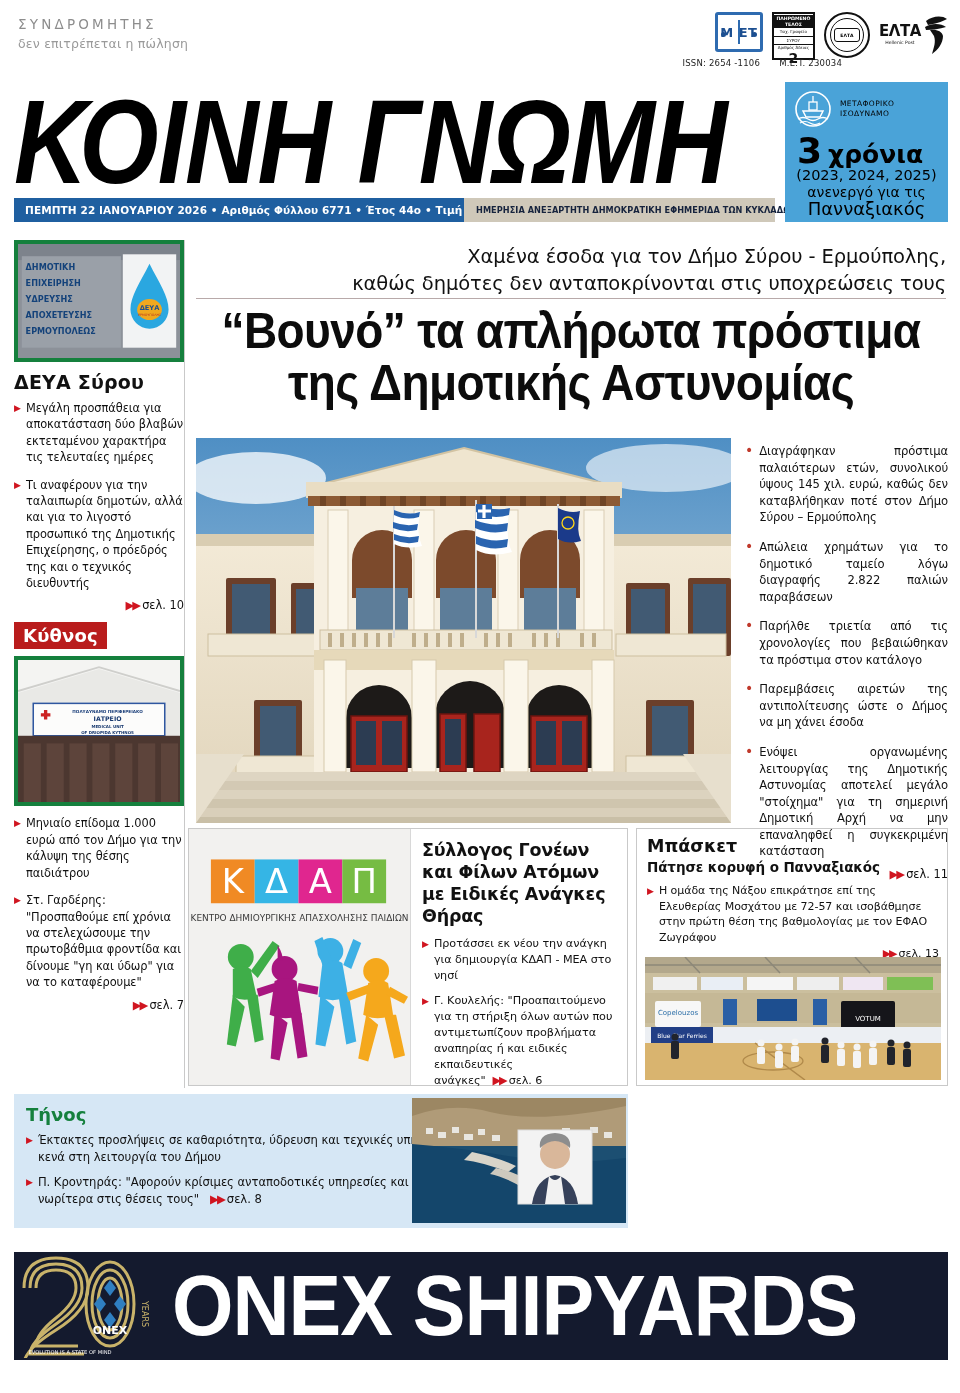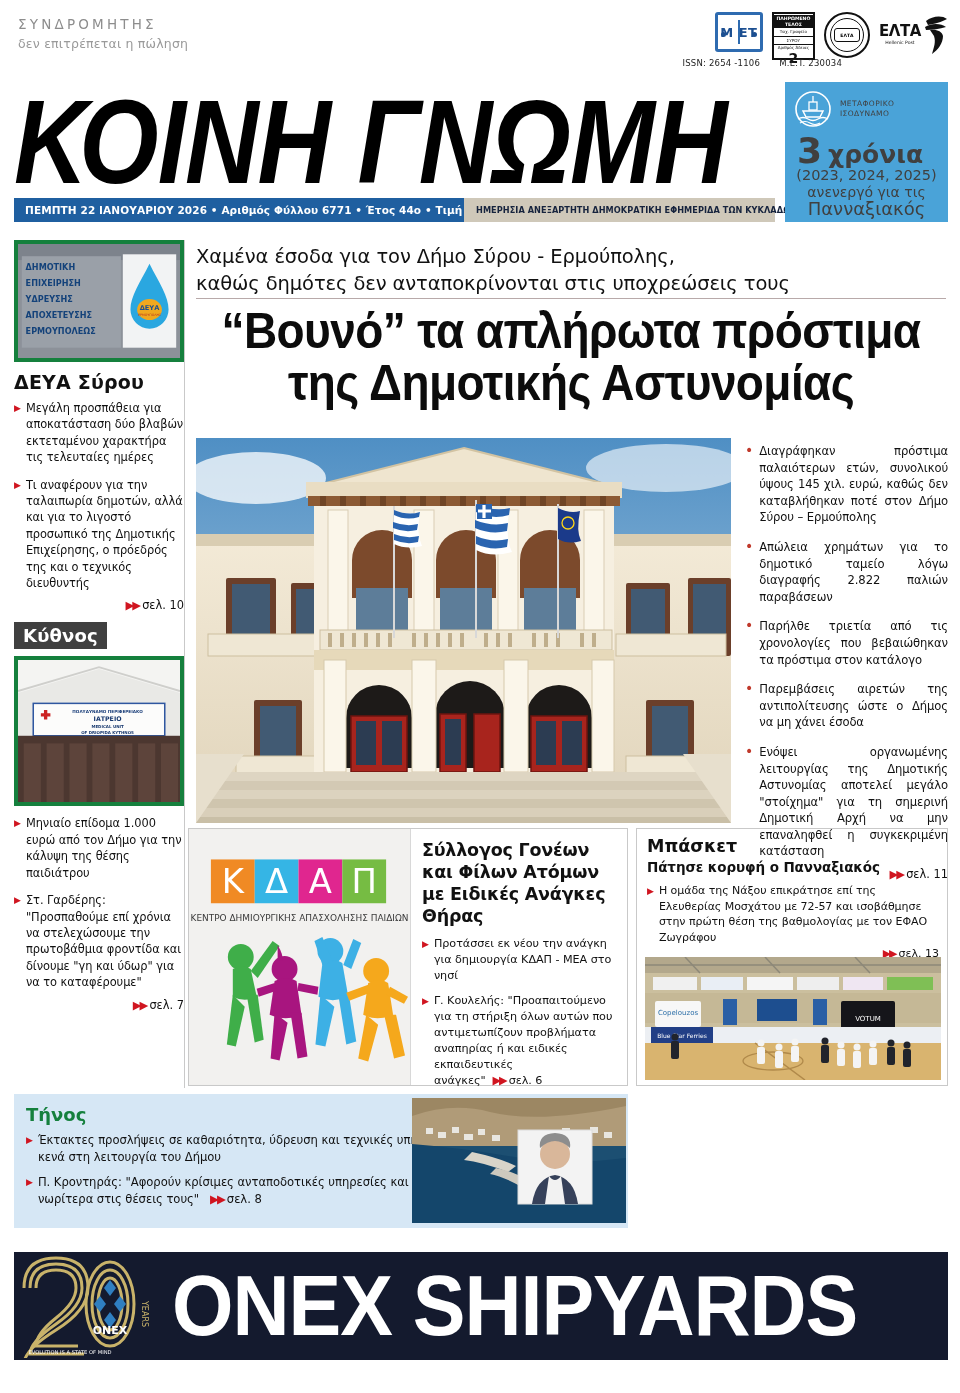--- a/index.html
+++ b/index.html
@@ -61,48 +61,48 @@
     white-space:nowrap;
   }
 
   
   .datestrip{position:absolute;left:14px;top:198px;width:450px;height:24px;background:#1f5fa0;}
   .datestrip span{color:#fff;font-size:10.5px;font-weight:bold;line-height:24px;padding-left:11px;letter-spacing:.1px;white-space:nowrap;}
   .tagstrip{position:absolute;left:464px;top:198px;width:311px;height:24px;background:#cfc8b9;}
   .tagstrip span{color:#16233d;font-size:8.2px;font-weight:bold;line-height:24px;padding-left:12px;letter-spacing:.05px;white-space:nowrap;}
 
   
-  .promo{position:absolute;left:785px;top:82px;width:163px;height:140px;background:#4aa3d8;color:#404040;
+  .promo{position:absolute;left:785px;top:82px;width:163px;height:140px;background:#4aa3d8;color:#000000;
     padding:5px 6px 4px;}
   .promo .logorow{display:flex;align-items:center;gap:5px;margin-top:2px;}
   .promo .ship{width:44px;height:40px;}
   .promo .ship svg{width:100%;height:100%;}
   .promo .lbl{font-size:7.5px;line-height:1.3;letter-spacing:.4px;}
   .promo .yrs{display:flex;align-items:baseline;gap:6px;margin-top:4px;padding-left:6px;}
   .promo .num{font-size:36px;font-weight:bold;line-height:1;}
   .promo .xr{font-size:25px;font-weight:bold;line-height:1;}
   .promo .years{font-size:14.5px;text-align:center;margin-top:-2px;}
   .promo .ln3{font-size:14px;text-align:center;margin-top:1px;}
   .promo .ln4{font-size:18px;text-align:center;line-height:1.05;}
 
   
   .sidebar{position:absolute;left:14px;top:240px;width:170px;}
   .sb-photo{width:170px;height:122px;border:4px solid #15803d;overflow:hidden;position:relative;}
   .sb-title{font-size:19px;font-weight:bold;color:#111;margin:9px 0 7px;letter-spacing:.2px;}
-  .sb-title.band{background:#404040;color:#fff;padding:3px 9px;display:inline-block;margin-top:10px;font-size:18px;}
+  .sb-title.band{background:#b91c1c;color:#fff;padding:3px 9px;display:inline-block;margin-top:10px;font-size:18px;}
   .bullets{margin-top:2px;}
   .bl{display:flex;gap:5px;margin-bottom:11px;}
   .bl .tri{color:#d01520;font-size:9px;line-height:16px;flex:0 0 auto;}
   .bl .tx{font-size:11.4px;line-height:16.4px;color:#111;letter-spacing:-.05px;}
   .pgref{text-align:right;font-size:11.4px;color:#111;margin-top:-4px;}
   .pgref .arr{color:#d01520;font-weight:bold;letter-spacing:-2px;margin-right:3px;}
   .vrule{position:absolute;left:184px;top:240px;width:1px;height:848px;background:#c9c9c9;}
 
   
-  .kicker{position:absolute;left:196px;top:243px;width:750px;text-align:left;}
+  .kicker{position:absolute;left:196px;top:243px;width:750px;text-align:right;}
   .kicker div{font-size:19.5px;line-height:27px;color:#111;letter-spacing:-.1px;}
   .hrule{position:absolute;left:196px;top:298px;width:750px;height:1px;background:#b8a9a9;}
   .headline{position:absolute;left:196px;top:302px;width:750px;text-align:center;}
   .headline div{
     font-family:"Liberation Sans","DejaVu Sans",sans-serif;
     font-size:46px;font-weight:bold;line-height:52px;color:#0c0c0c;letter-spacing:-.6px;
     transform:scaleY(1.1);transform-origin:center top;
   }
 
   

